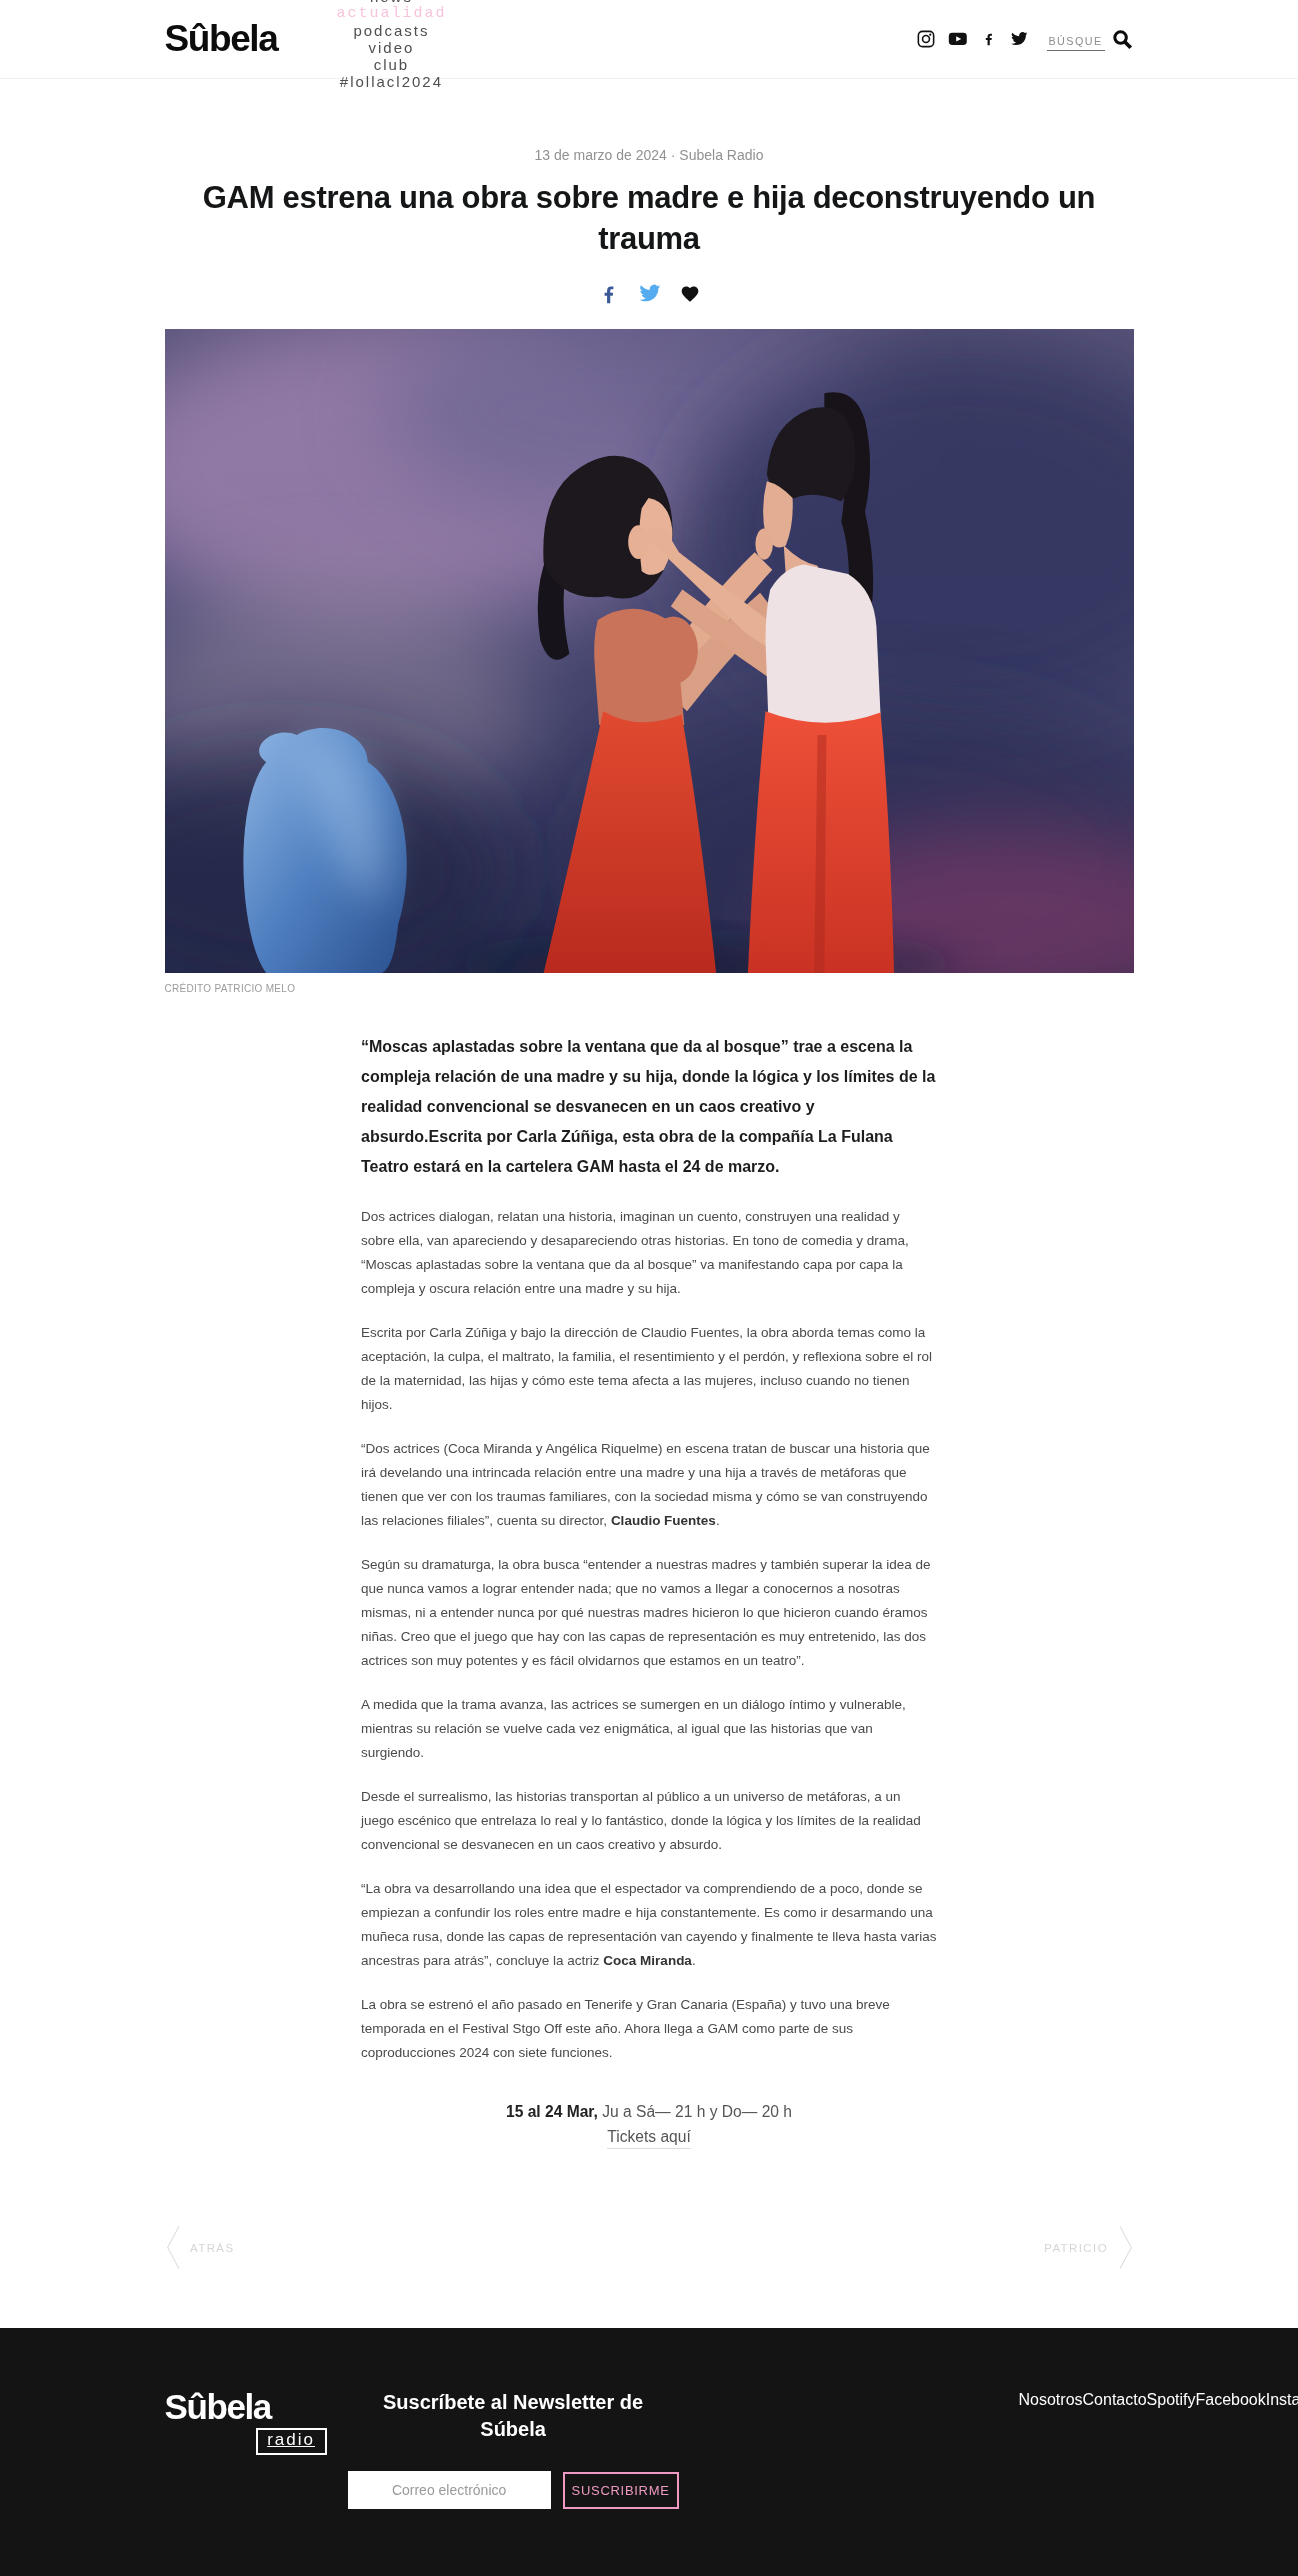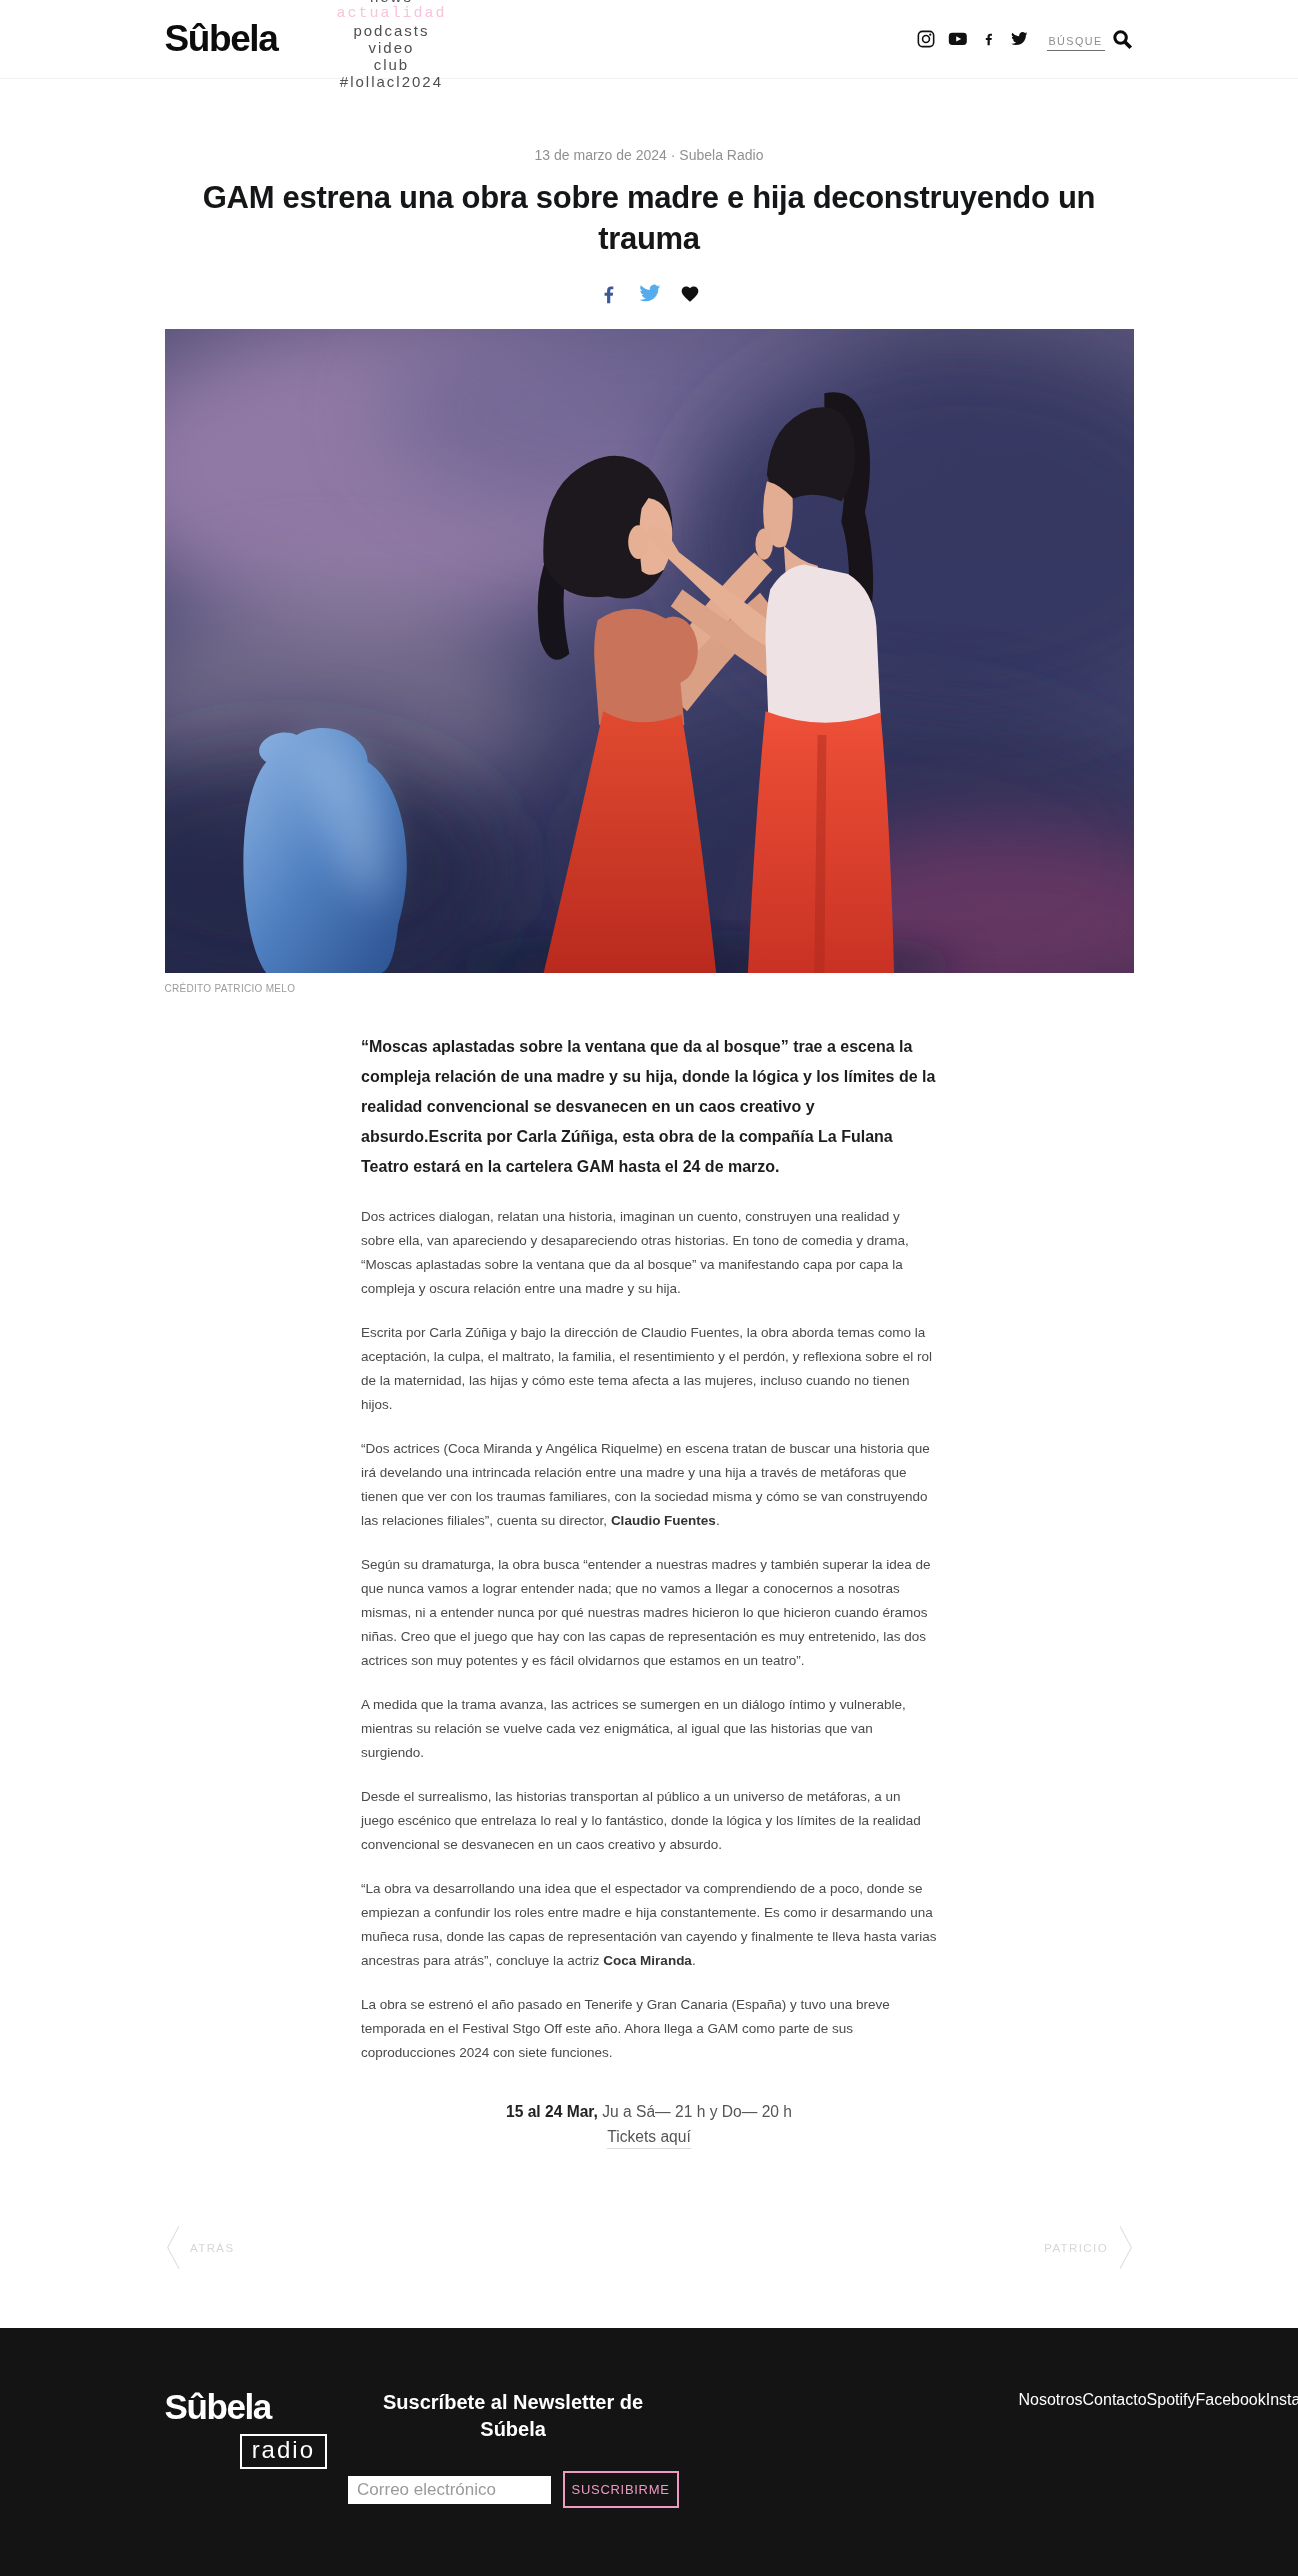--- a/index.html
+++ b/index.html
@@ -52,28 +52,28 @@
   
   .pager { width:969px; margin:74px auto 0; display:flex; justify-content:space-between; align-items:center; }
   .pager-side { display:flex; align-items:center; gap:9.5px; cursor:pointer; }
   .pager-label { font-size:11.5px; letter-spacing:1.4px; color:#d6d6d6; }
 
   
   footer.site-footer { margin-top:54px; background:#141414; padding:59px 0 95px; }
   .footer-inner { width:969px; margin:0 auto; display:flex; align-items:flex-start; }
   .f-logo-block { display:flex; flex-direction:column; width:162px; }
   .f-logo { font-size:35px; font-weight:bold; letter-spacing:-1.4px; color:#fff; }
-  .f-radio-box { align-self:flex-end; margin-top:7px; border:2px solid #fff; color:#fff;
-                 font-size:24px; letter-spacing:2px; padding:0 9.5px 3.4px; }
+  .f-radio-box { align-self:flex-end; margin-top:1px; border:2px solid #fff; color:#fff;
+                 font-size:17px; letter-spacing:2px; padding:0 9.5px 3.4px;text-decoration:underline; }
   .f-disclaimer { width:306px; margin-left:24px; text-align:center; color:#fff; font-size:15px; line-height:1.85; }
   .f-news { width:338px; margin-left:17.6px; text-align:center; }
   .f-news-title { color:#fff; font-size:20px; font-weight:bold; line-height:1.35; margin:2.7px auto 28px; max-width:284px; }
   .f-form { display:flex; justify-content:center; align-items:center; gap:12px; }
-  .f-email { width:203px; height:28px; border:none; background:#fff; padding:0 9.5px; font-size:17px;
-             color:#333; outline:none; font-family:"Liberation Sans",sans-serif; }
+  .f-email { width:203px; height:38px; border:none; background:#fff; padding:0 9.5px; font-size:14px;
+             color:#333; outline:none; font-family:"Liberation Sans",sans-serif;text-align:center; }
   .f-email::placeholder { color:#9a9a9a; }
   .f-subscribe { height:37px; padding:0 7px; background:transparent; border:2px solid #ef9ac3; color:#ef9ac3;
                  font-size:13px; letter-spacing:0.7px; cursor:pointer; font-family:"Liberation Sans",sans-serif; }
   .f-links { margin-left:auto; display:flex; width:115px;text-align:center; }
   .f-link { color:#fff; font-size:16px; line-height:25px; text-decoration:none; cursor:pointer; }
 </style>
 </head>
 <body>
 
 <div class="page">

